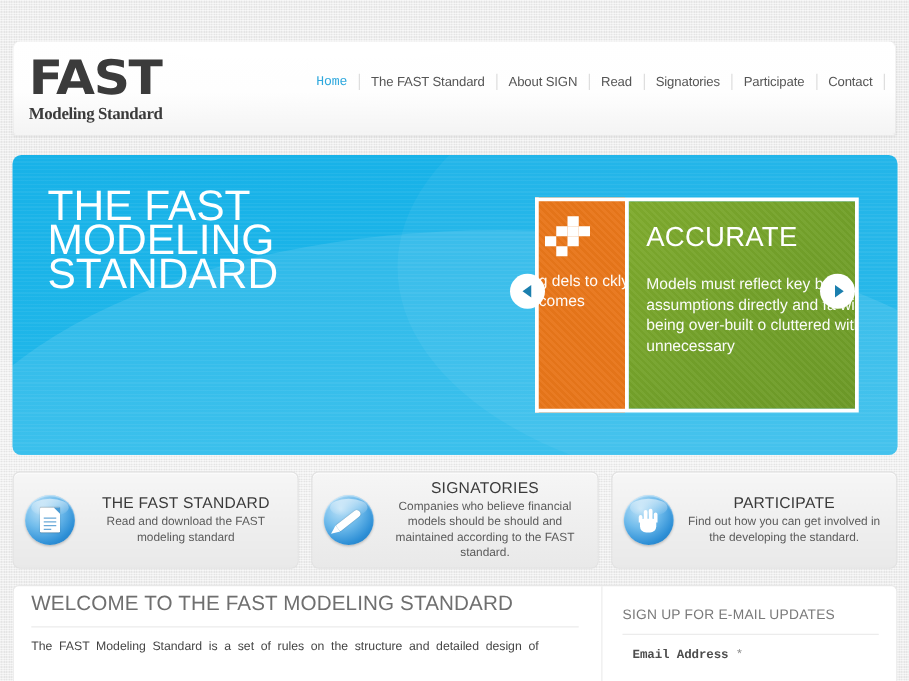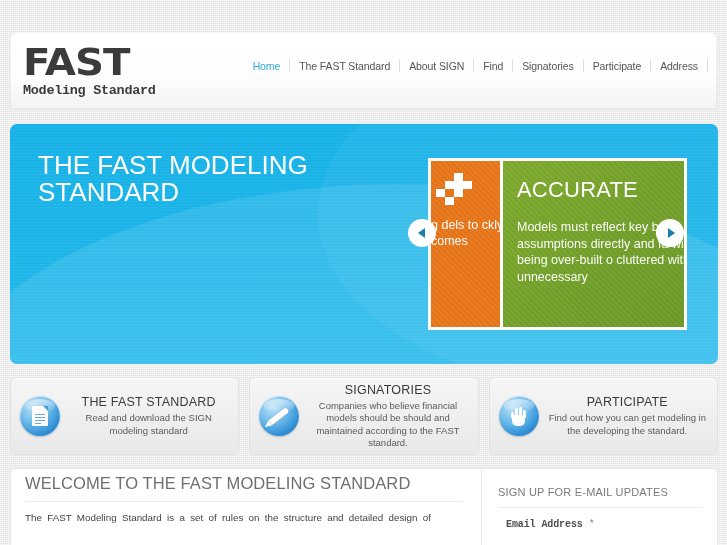--- a/index.html
+++ b/index.html
@@ -49,21 +49,21 @@
     font-family: "DejaVu Sans", sans-serif;
     font-size: 38px;
     font-weight: bold;
     letter-spacing: -1px;
     color: #3b3b3b;
     line-height: 40px;
     transform: scaleX(1.06);
     transform-origin: left center;
   }
   .logo-sub {
-    font-family: Liberation Mono, monospace;
+    font-family: Liberation Serif, serif;
     font-size: 13.5px;
     font-weight: bold;
     color: #3b3b3b;
     letter-spacing: -0.3px;
     margin-top: 1px;
   }
 
   .mainnav {
     position: absolute;
     right: 8px;
@@ -72,21 +72,21 @@
     align-items: center;
     font-size: 10.5px;
   }
   .nav-item {
     color: #555555;
     padding: 0 9px;
     white-space: nowrap;
     text-decoration: none;
     letter-spacing: -0.1px;
   }
-  .nav-item.active { color: #2fa8dd; }
+  .nav-item.active { color: #2fa8dd; font-family: Liberation Mono, monospace; }
   .nav-sep {
     width: 1px;
     height: 13px;
     background: #dedede;
   }
 
   
   .hero {
     position: absolute;
     left: 10px;
@@ -122,21 +122,21 @@
       repeating-linear-gradient(0deg, rgba(255,255,255,.05) 0 1px, rgba(0,0,0,0) 1px 3px);
     pointer-events: none;
   }
 
   .hero-title {
     position: absolute;
     left: 28px;
     top: 28px;
     width: 330px;
     color: #ffffff;
-    font-size: 26px;
+    font-size: 34px;
     line-height: 27px;
     font-weight: normal;
     letter-spacing: 0px;
   }
   .hero-sub {
     position: absolute;
     left: 28px;
     top: 107px;
     width: 310px;
     color: #ffffff;
@@ -435,27 +435,27 @@
       <div class="logo-sub">Modeling Standard</div>
     </div>
 
     <div class="mainnav">
       <a class="nav-item active">Home</a>
       <span class="nav-sep"></span>
       <a class="nav-item">The FAST Standard</a>
       <span class="nav-sep"></span>
       <a class="nav-item">About SIGN</a>
       <span class="nav-sep"></span>
-      <a class="nav-item">Find</a>
+      <a class="nav-item">Read</a>
       <span class="nav-sep"></span>
       <a class="nav-item">Signatories</a>
       <span class="nav-sep"></span>
       <a class="nav-item">Participate</a>
       <span class="nav-sep"></span>
-      <a class="nav-item">Address</a>
+      <a class="nav-item">Contact</a>
       <span class="nav-sep"></span>
     </div>
   </div>
 
   <div class="hero">
     <div class="hero-wave2"></div>
     <div class="hero-wave"></div>
     <div class="hero-texture"></div>
 
     <div class="hero-title">THE FAST MODELING STANDARD</div>
@@ -499,21 +499,21 @@
       <div class="fbox-icon">
         <div class="ico-doc">
           <i style="top:8px;"></i>
             <i style="top:11px;"></i>
             <i style="top:14px;"></i>
             <i style="top:17px; width:6px;"></i>
         </div>
       </div>
       <div class="fbox-text">
         <div class="fbox-title">THE FAST STANDARD</div>
-        <div class="fbox-desc">Read and download the SIGN modeling standard</div>
+        <div class="fbox-desc">Read and download the FAST modeling standard</div>
       </div>
     </div>
 
     <div class="fbox">
       <div class="fbox-icon">
         <div class="ico-pen"></div>
       </div>
       <div class="fbox-text">
         <div class="fbox-title">SIGNATORIES</div>
         <div class="fbox-desc">Companies who believe financial models should be should and maintained according to the FAST standard.</div>
@@ -525,21 +525,21 @@
         <div class="ico-hand">
           <span class="fgr" style="left:1px;  height:6px;"></span>
           <span class="fgr" style="left:5px;  height:10px;"></span>
           <span class="fgr" style="left:9px;  height:11px;"></span>
           <span class="fgr" style="left:13px; height:8px;"></span>
           <span class="palm"></span>
         </div>
       </div>
       <div class="fbox-text">
         <div class="fbox-title">PARTICIPATE</div>
-        <div class="fbox-desc">Find out how you can get modeling in the developing the standard.</div>
+        <div class="fbox-desc">Find out how you can get involved in the developing the standard.</div>
       </div>
     </div>
   </div>
 
   <div class="content">
 
     <div class="col-main">
       <div class="sec-title">WELCOME TO THE FAST MODELING STANDARD</div>
       <div class="rule"></div>
       <div class="body-text">The FAST Modeling Standard is a set of rules on the structure and detailed design of</div>

